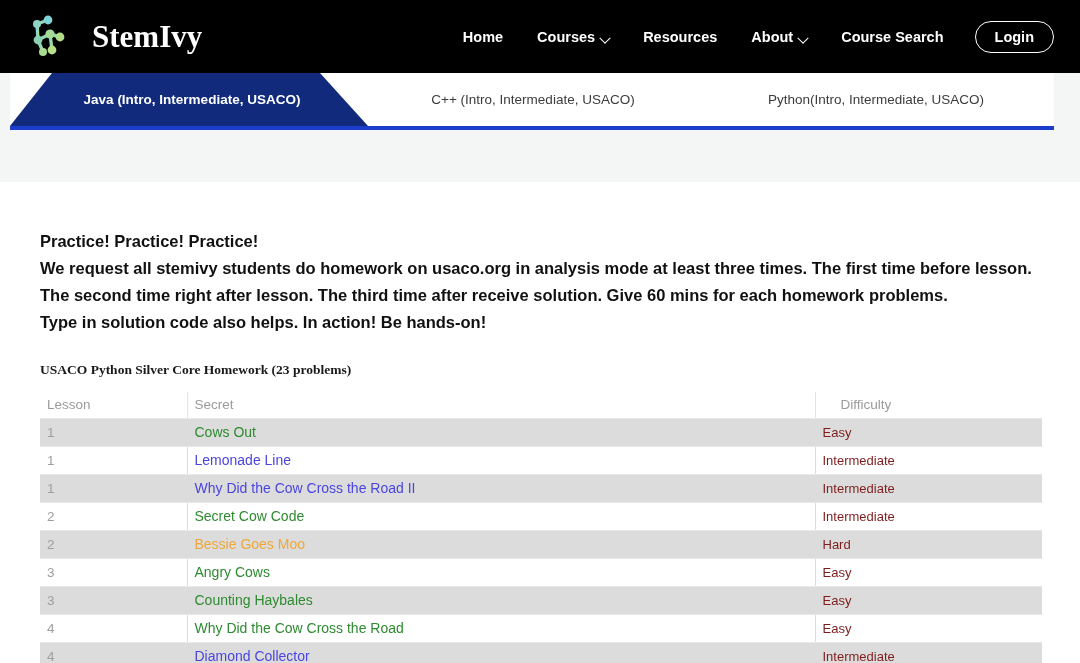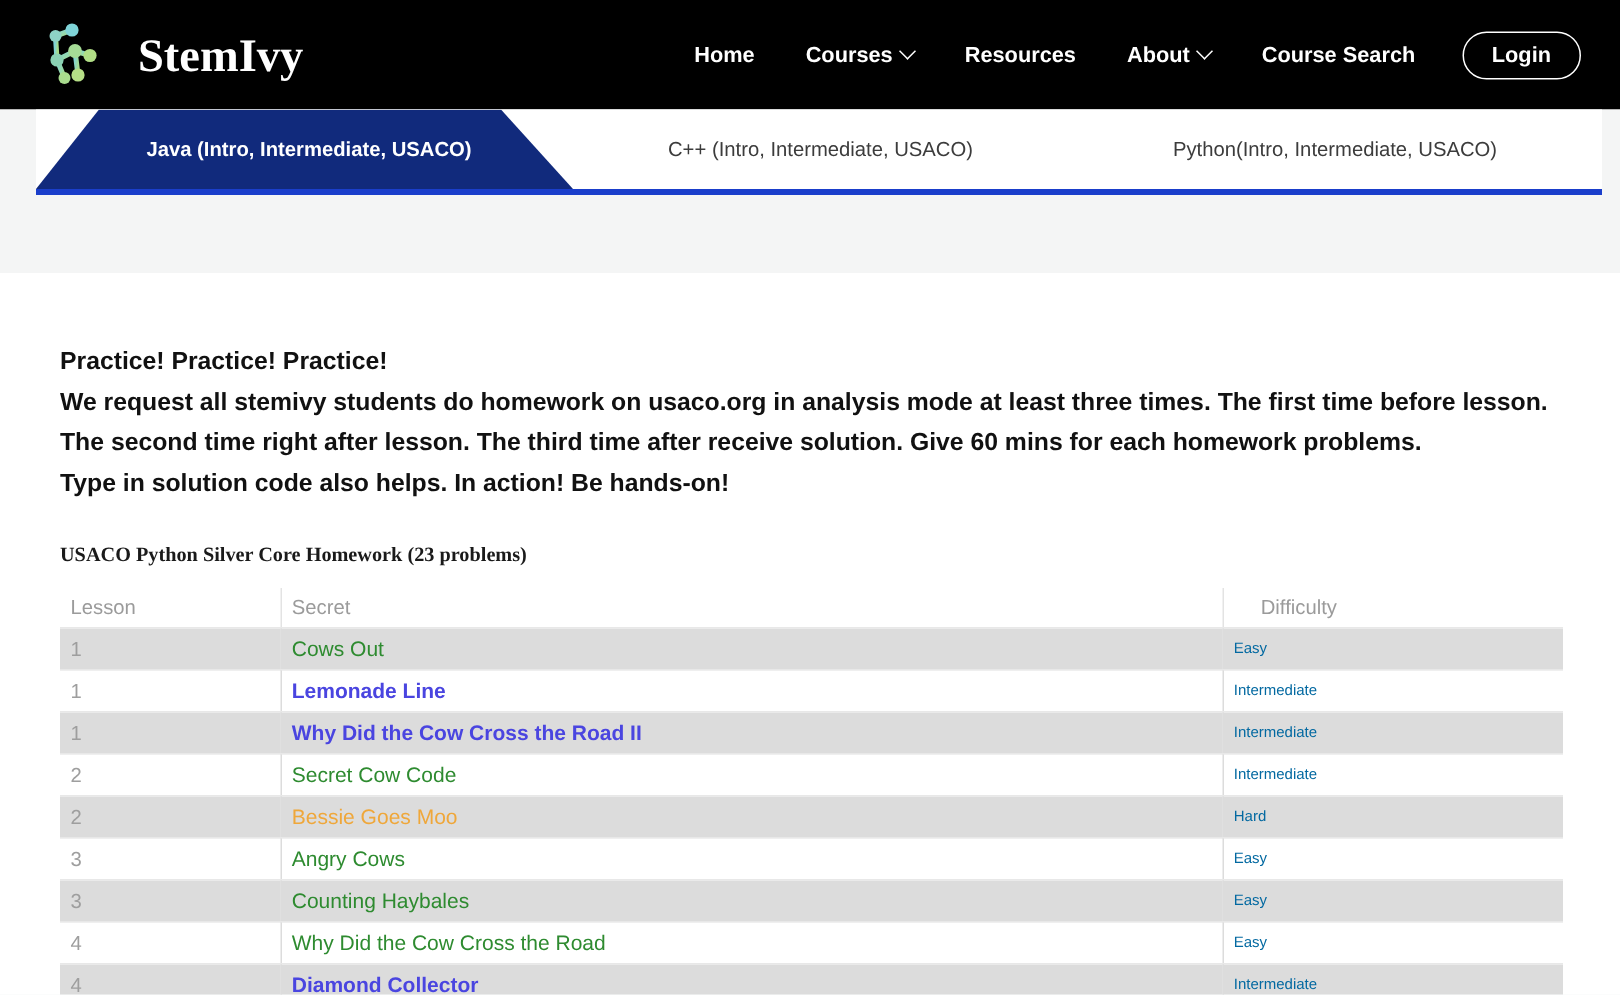--- a/index.html
+++ b/index.html
@@ -44,21 +44,21 @@
     display: flex;
     align-items: center;
     gap: 0px;
   }
   .nav-item {
     color: #ffffff;
     font-size: 14.5px;
     font-weight: bold;
     padding: 0 17px;
     display: flex;
-    align-items: center;
+    align-items: flex-end;
     gap: 6px;
     white-space: nowrap;
     cursor: pointer;
   }
   .chev {
     display: inline-block;
     width: 8px;
     height: 8px;
     border-right: 1.6px solid #ffffff;
     border-bottom: 1.6px solid #ffffff;
@@ -81,21 +81,21 @@
 
   
   .tabbar-wrap {
     position: relative;
     width: 1080px;
     height: 57px;
     background: #f4f5f5;
   }
   .tabbar {
     position: absolute;
-    left: 24px;
+    left: 10px;
     top: 0;
     width: 1044px;
     height: 57px;
     background: #ffffff;
     border-bottom: 4px solid #1a3ecb;
   }
   .tab {
     position: absolute;
     top: 0;
     height: 53px;
@@ -177,28 +177,28 @@
     border-bottom: 1px solid #e8e8e8;
     vertical-align: middle;
     height: 24px;
   }
   table.hw td:last-child { border-right: none; }
 
   tr.odd  td { background: #dcdcdc; }
   tr.even td { background: #ffffff; }
 
   td.lesson { color: #9e9e9e; font-size: 13.5px; }
-  td.diff   { color: #0369a1; font-size: 10px; }
+  td.diff   { color: #7f1d1d; font-size: 13px; }
   td.problem a {
     text-decoration: none;
     font-size: 14px;
     cursor: pointer;
   }
   .lvl-green  { color: #2e8b30; }
-  .lvl-blue   { color: #4a45e0; font-weight: bold; }
+  .lvl-blue   { color: #4a45e0; }
   .lvl-orange { color: #efa73a; }
 </style>
 </head>
 <body>
 
 <div class="site-header">
   <div class="brand">
     <svg class="brand-mark" viewBox="0 0 46 46">
       <defs>
         <linearGradient id="g1" x1="0" y1="0" x2="1" y2="1">

